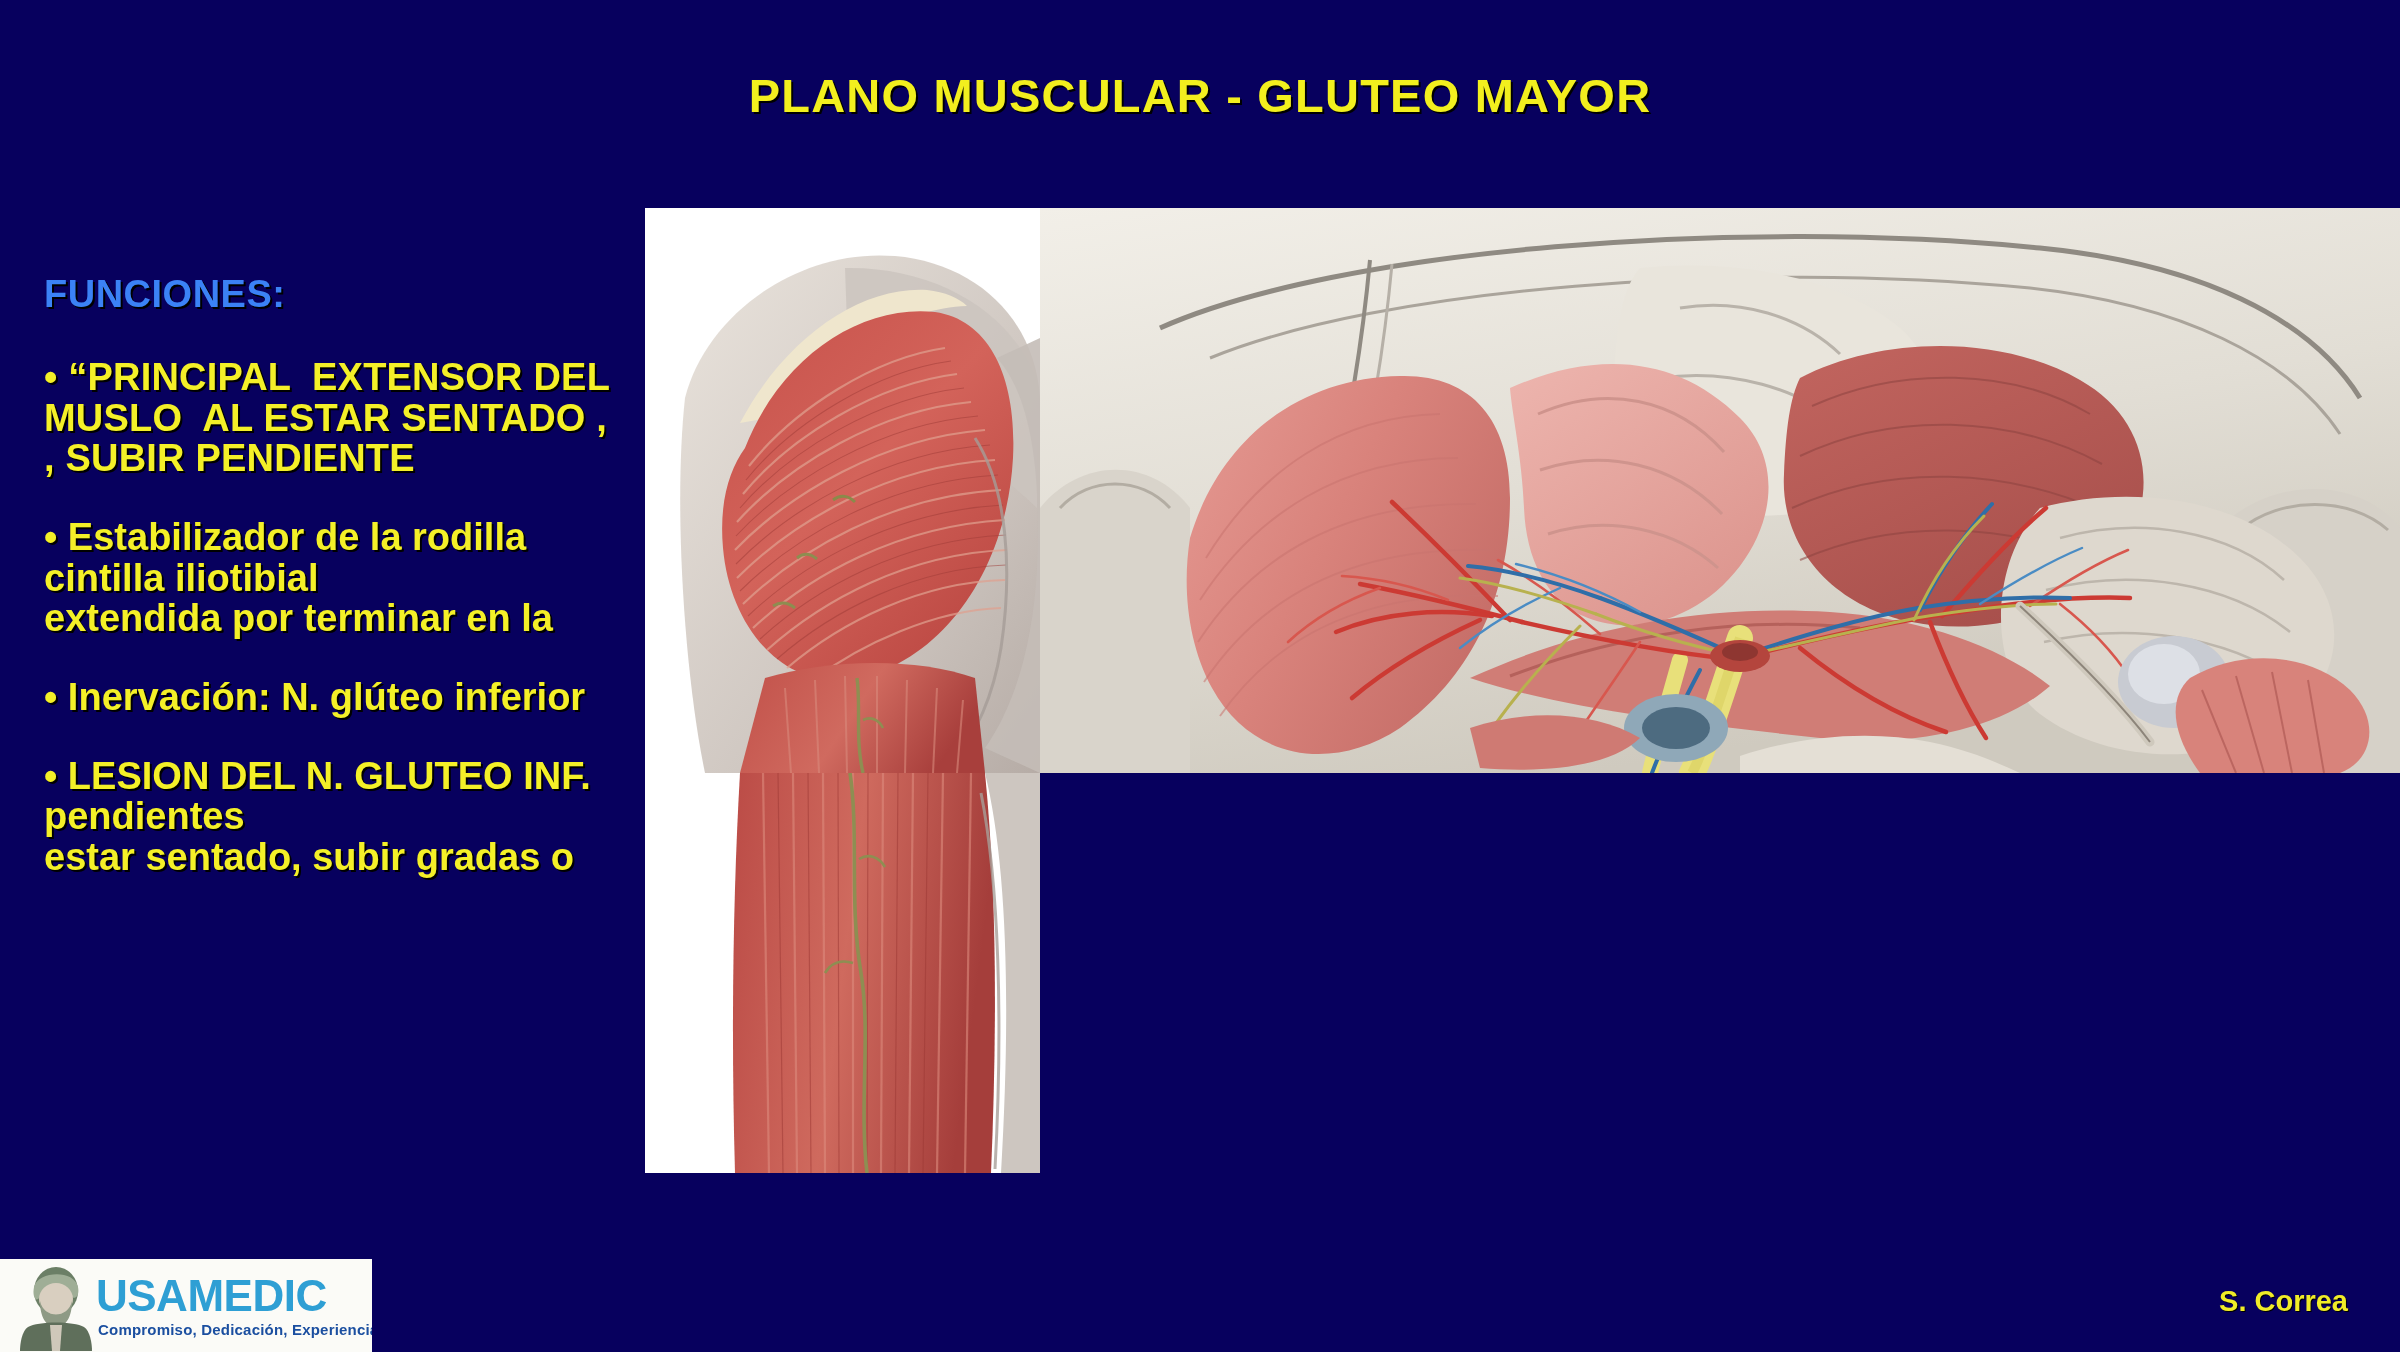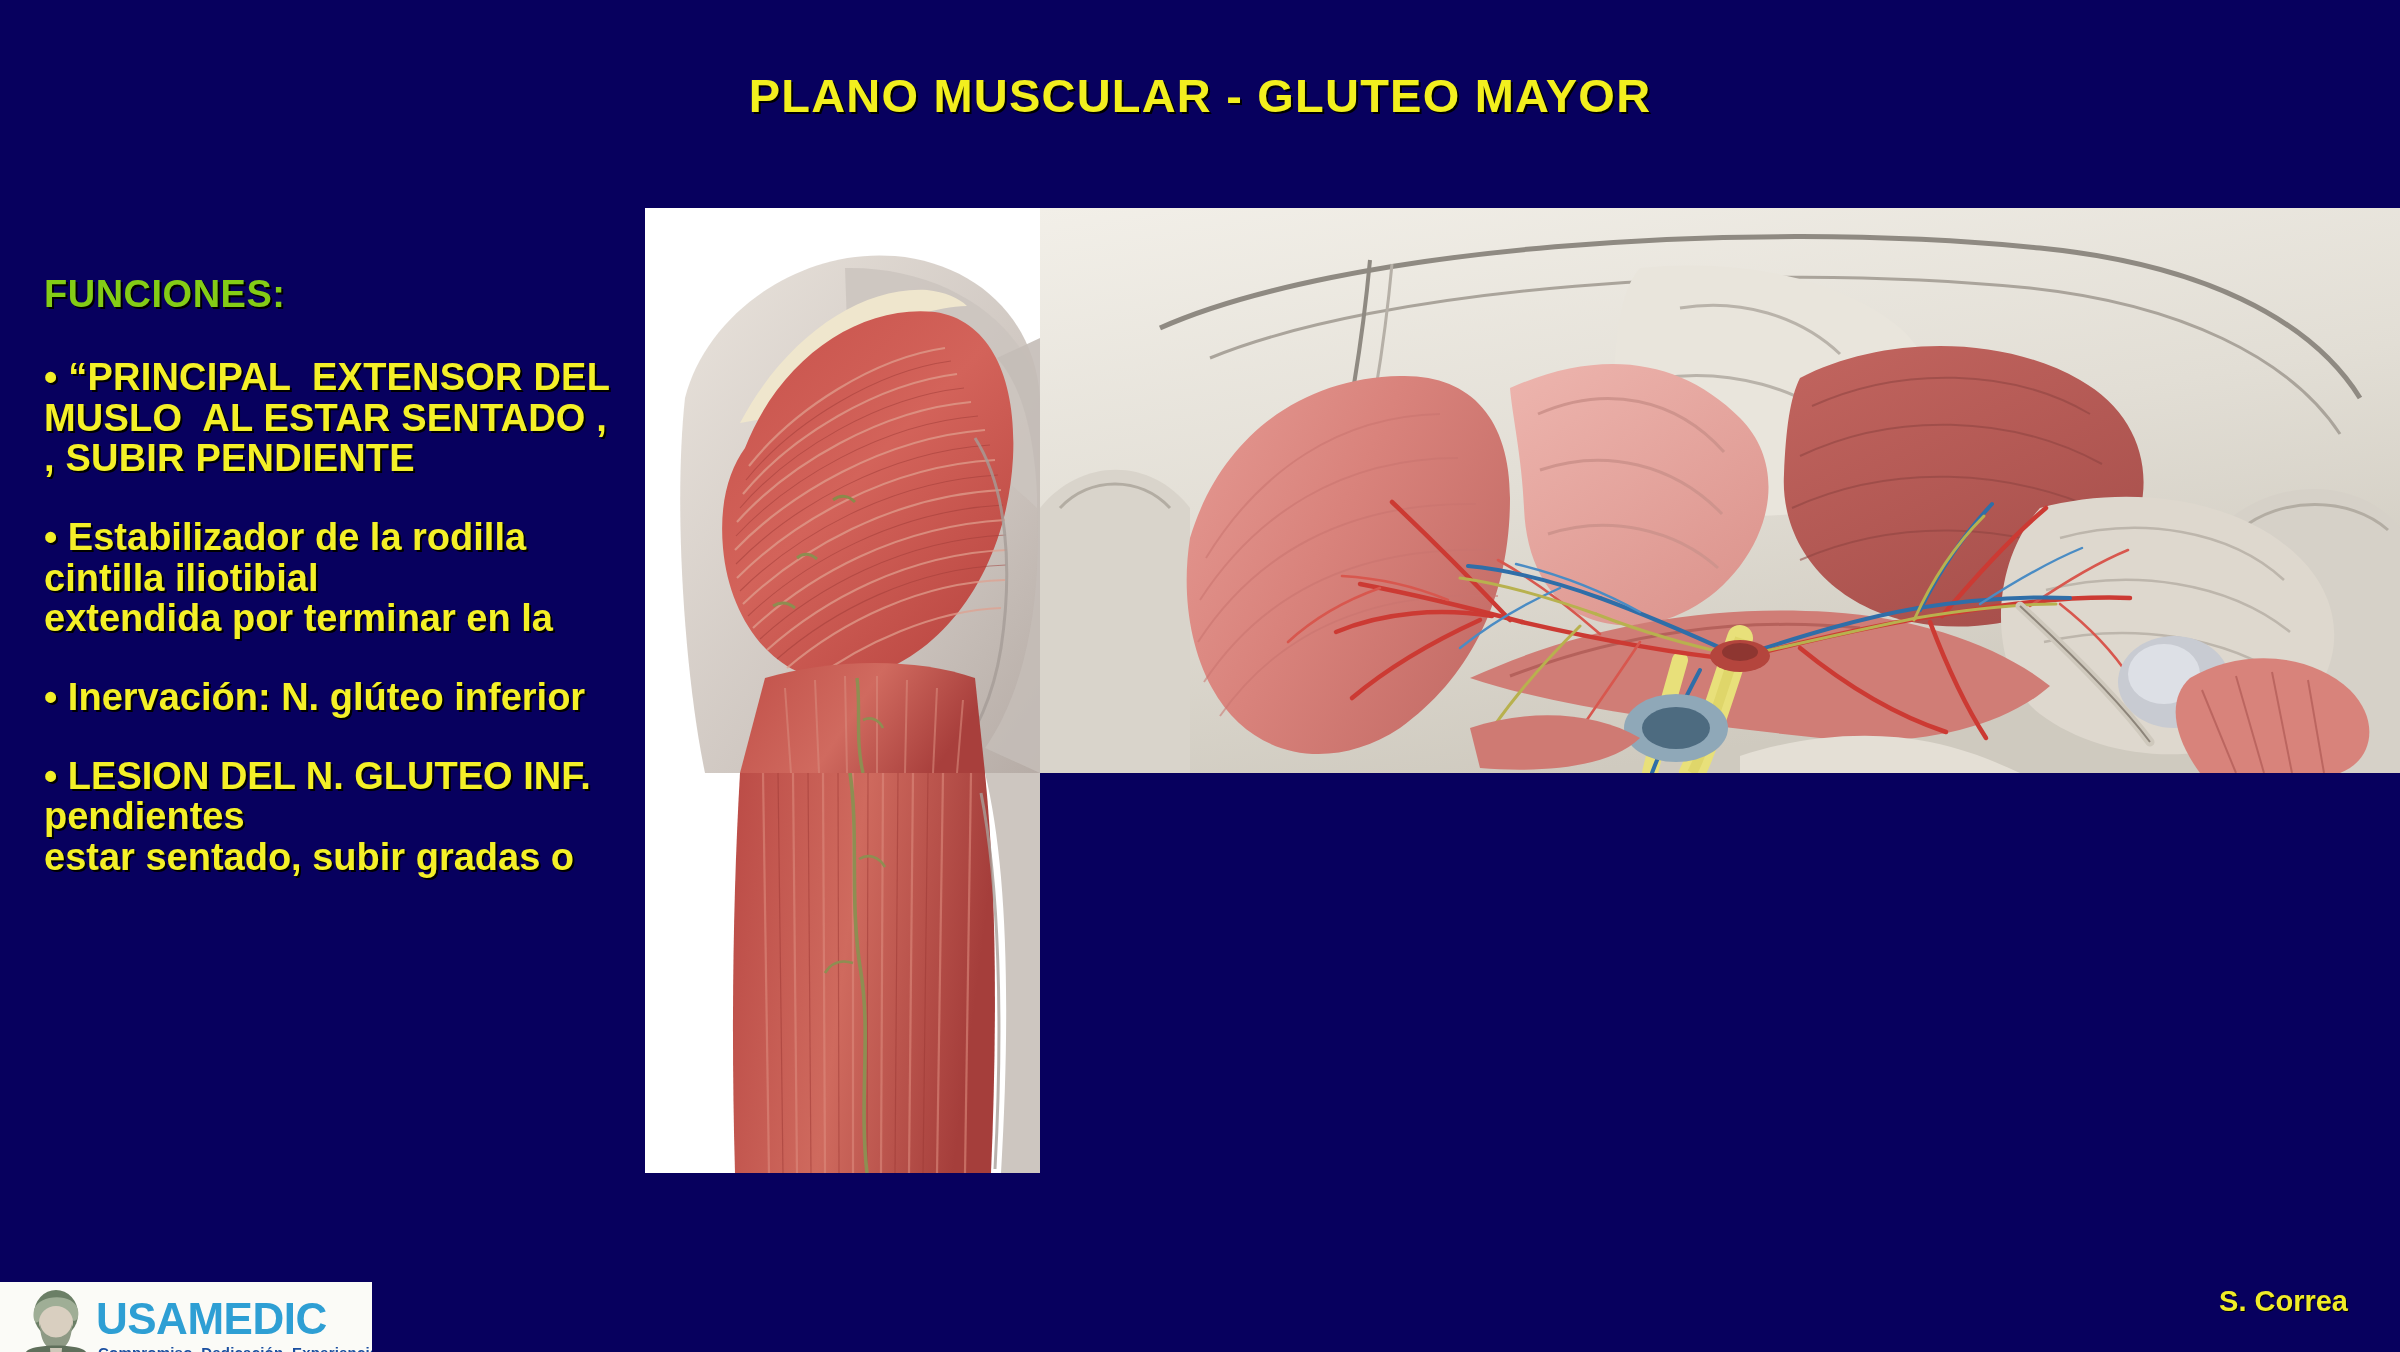--- a/index.html
+++ b/index.html
@@ -43,21 +43,21 @@
     top: 275px;
     width: 620px;
     color: #f4f028;
     font-weight: bold;
     font-size: 38px;
     line-height: 1.0;
   }
   .funciones-heading {
     font-size: 38px;
     font-weight: bold;
-    color: #84cc16;
+    color: #3b82f6;
     text-shadow: 2px 2px 0 #000000;
     letter-spacing: 0.5px;
     margin-bottom: 44px;
   }
   .bullet {
     margin-bottom: 38px;
     text-shadow: 2px 2px 0 #000000;
   }
   .bullet .line {
     display: block;
@@ -103,21 +103,21 @@
     background: #ffffff;
     overflow: hidden;
   }
 
   
   .logo-box {
     position: absolute;
     left: 0;
     bottom: 0;
     width: 372px;
-    height: 70px;
+    height: 93px;
     background: #fbfbf7;
     overflow: hidden;
   }
   .logo-word {
     position: absolute;
     left: 96px;
     top: 12px;
     font-size: 44px;
     font-weight: bold;
     color: #2e9fd4;

